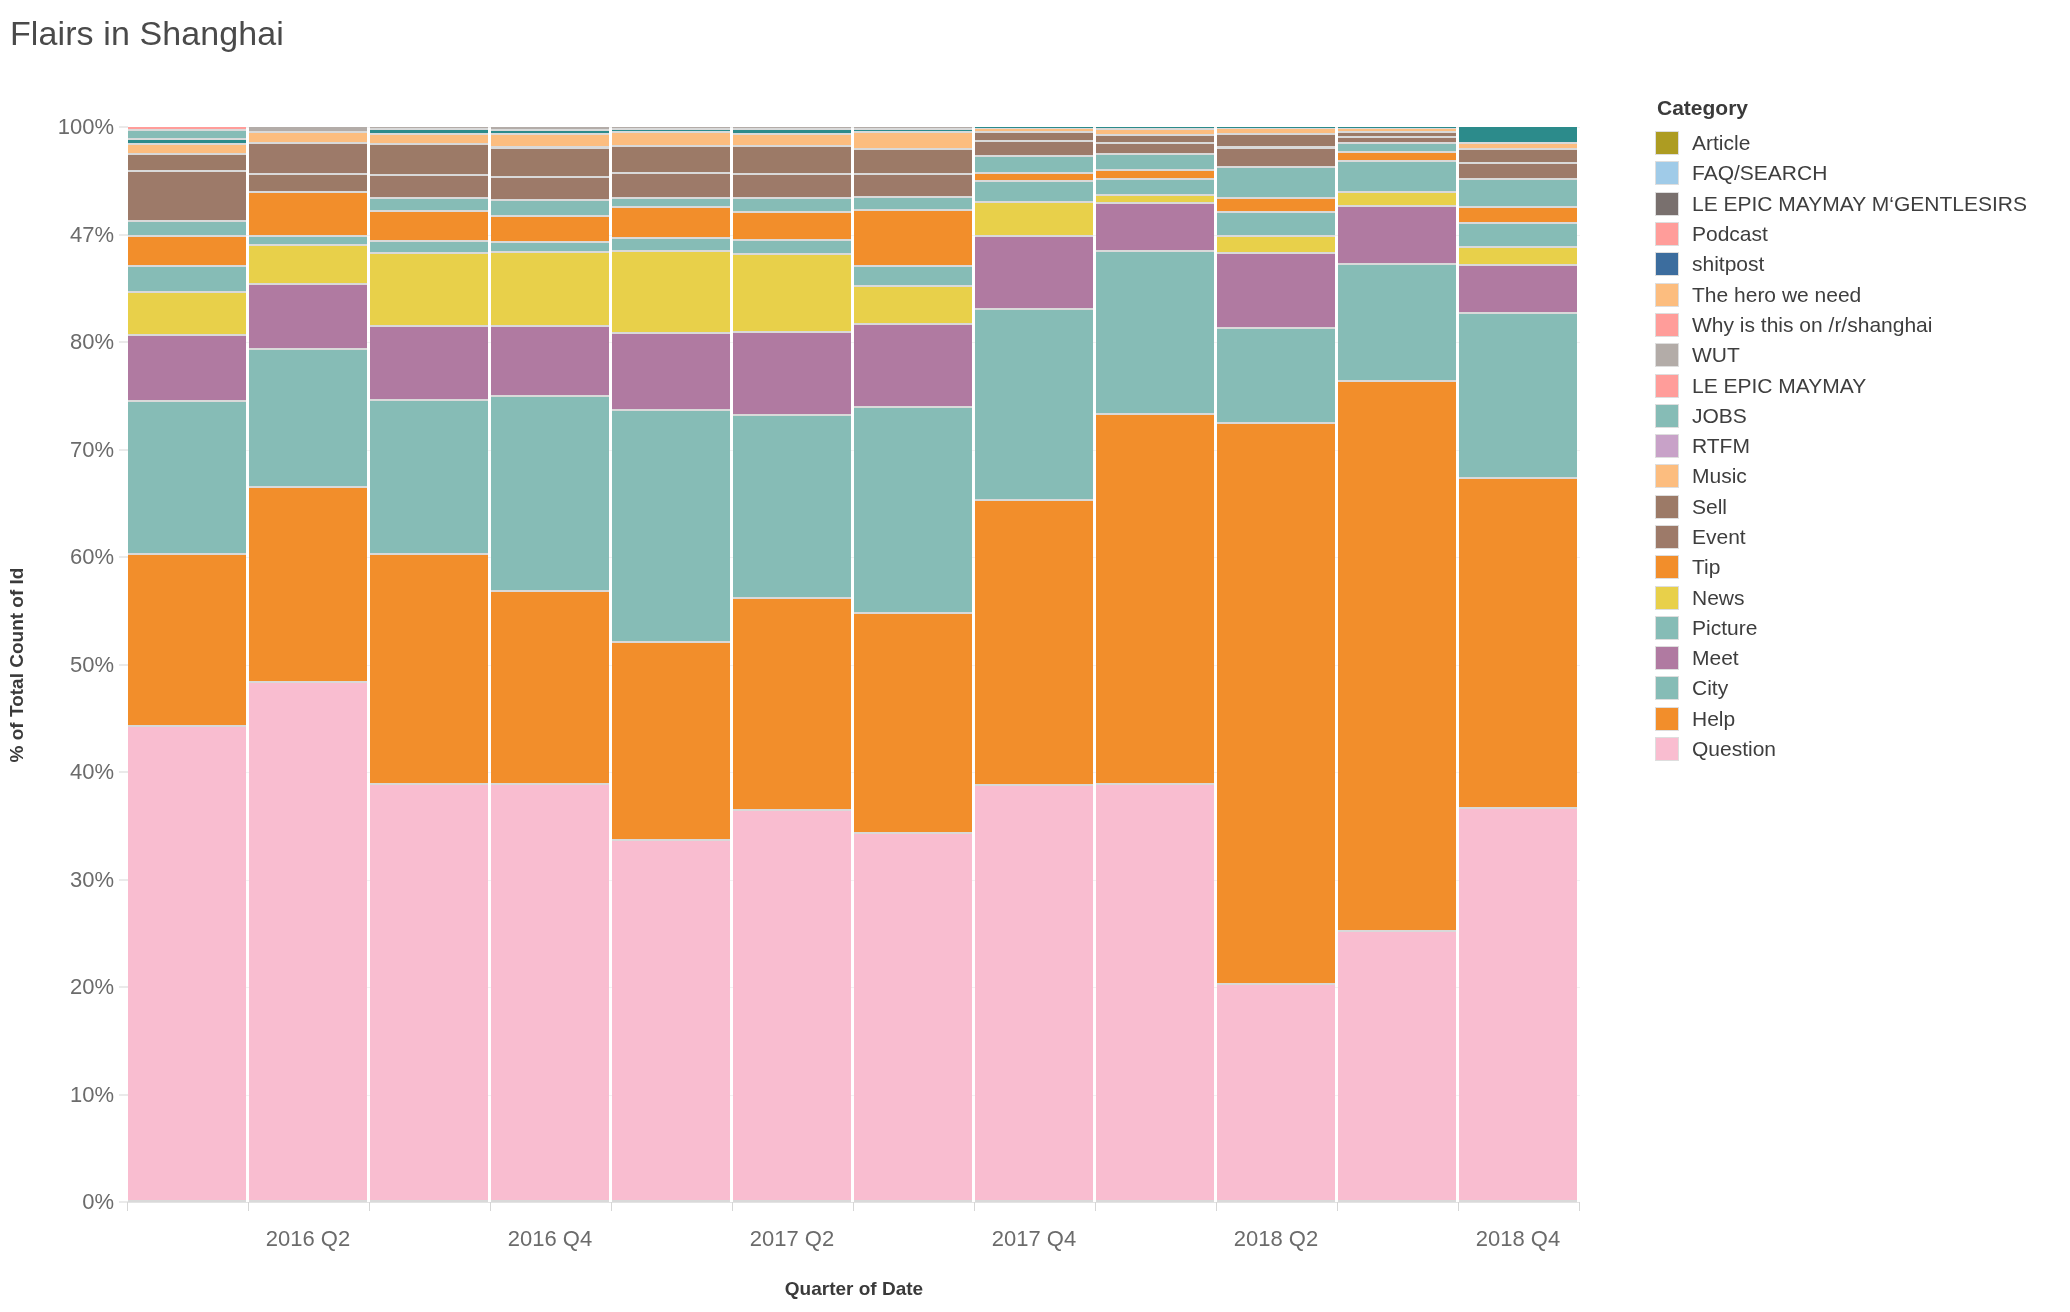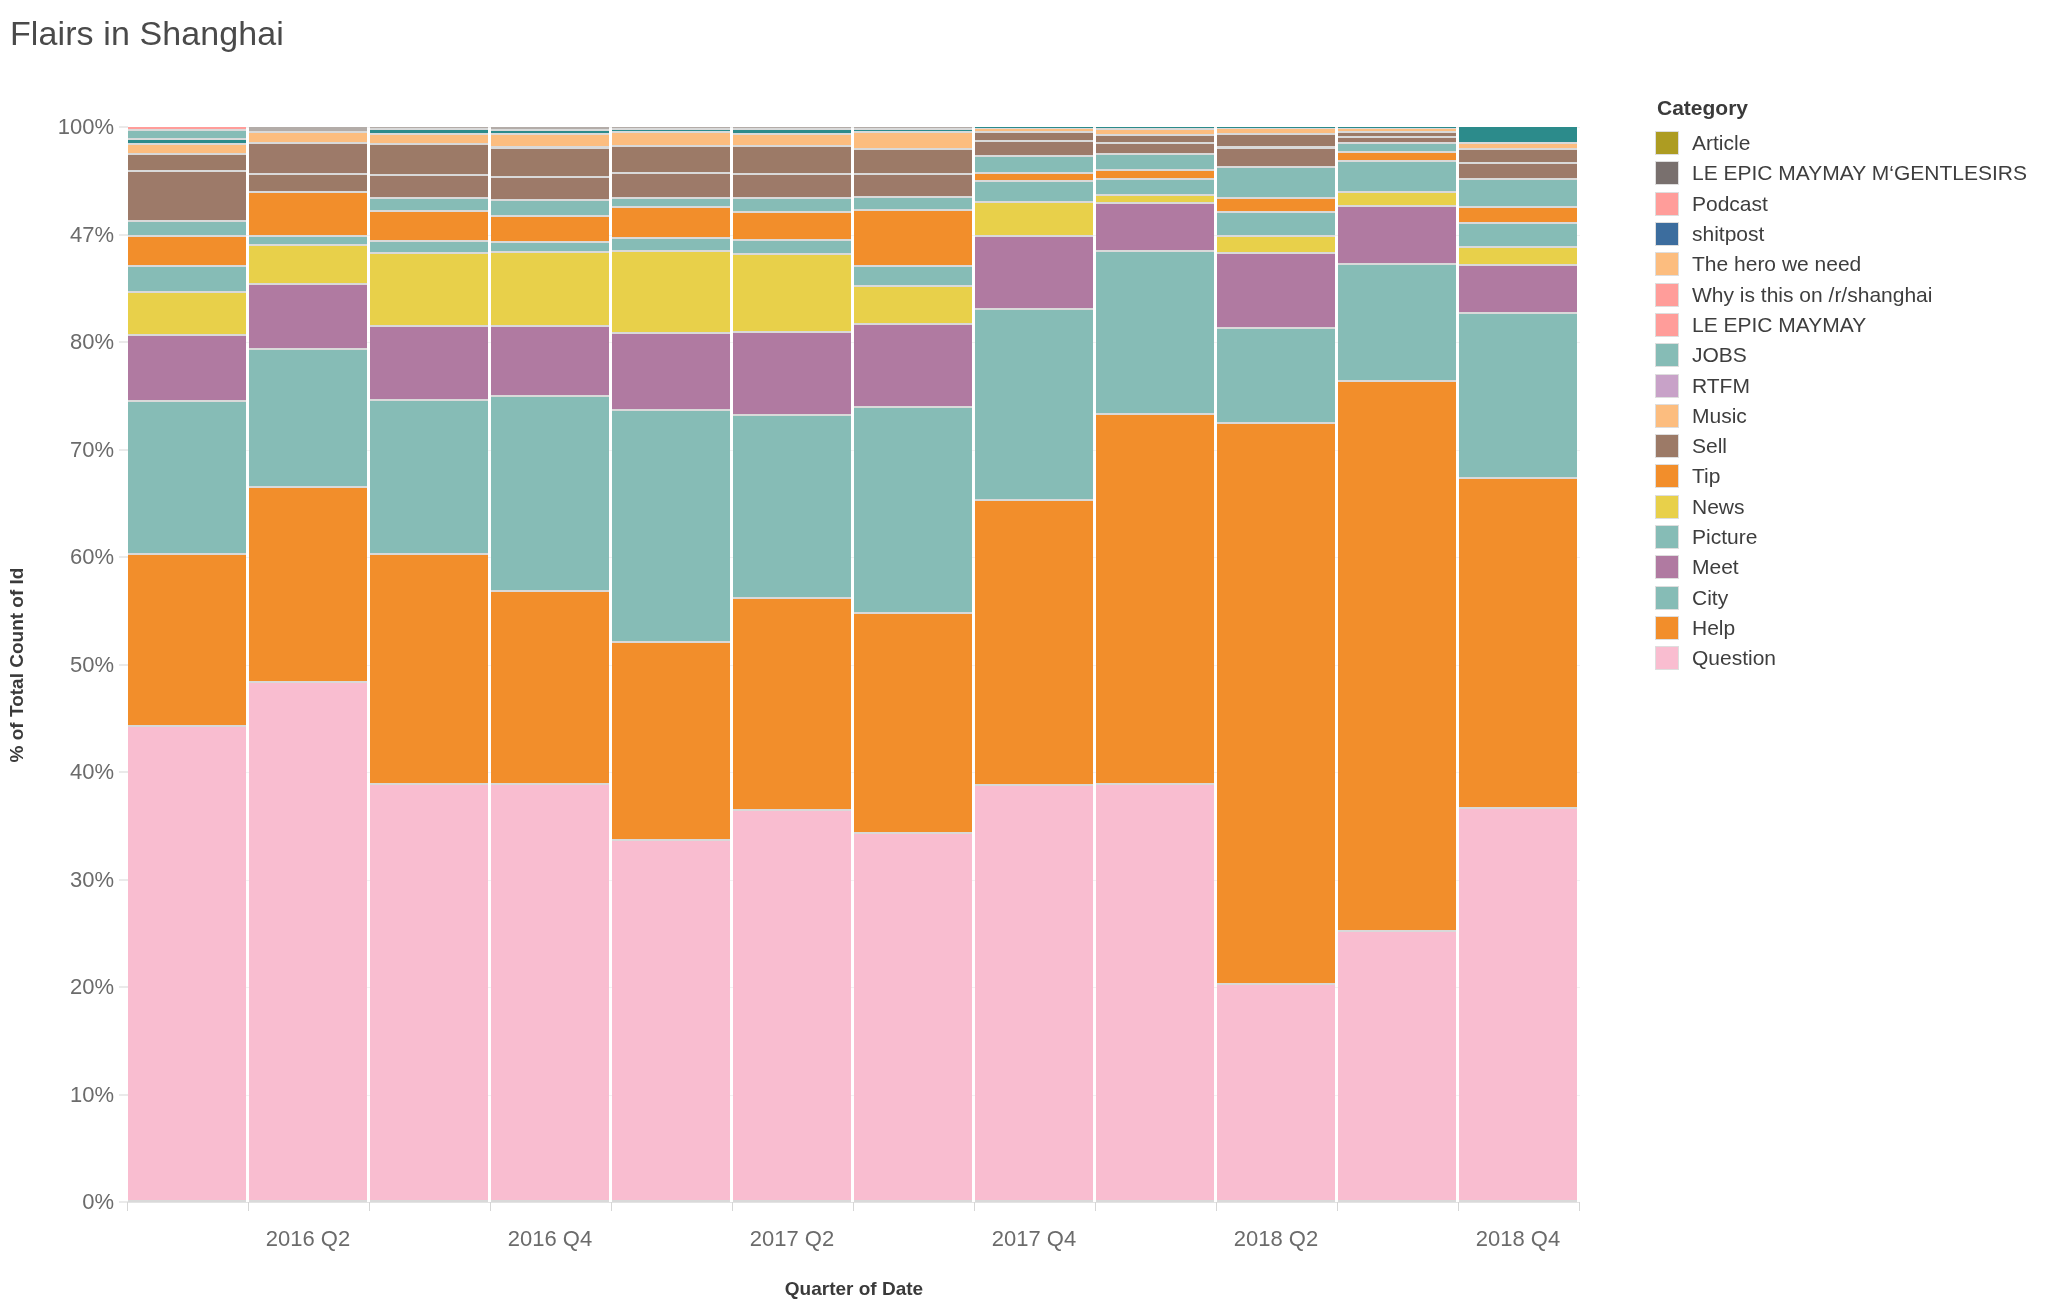--- a/index.html
+++ b/index.html
@@ -422,60 +422,72 @@
   <div id="x-axis-title">Quarter of Date</div>
 
   <div id="legend">
     <div id="legend-title">Category</div>
     <div id="legend-items">
         <div class="legend-item">
           <span class="legend-swatch" style="background: rgb(173, 156, 34);"></span>
           <span class="legend-label">Article</span>
         </div>
         <div class="legend-item">
+          <span class="legend-swatch" style="background: rgb(160, 203, 232);"></span>
+          <span class="legend-label">FAQ/SEARCH</span>
+        </div>
+        <div class="legend-item">
           <span class="legend-swatch" style="background: rgb(121, 112, 110);"></span>
           <span class="legend-label">LE EPIC MAYMAY M‘GENTLESIRS</span>
         </div>
         <div class="legend-item">
           <span class="legend-swatch" style="background: rgb(255, 157, 154);"></span>
           <span class="legend-label">Podcast</span>
         </div>
         <div class="legend-item">
           <span class="legend-swatch" style="background: rgb(60, 109, 158);"></span>
           <span class="legend-label">shitpost</span>
         </div>
         <div class="legend-item">
           <span class="legend-swatch" style="background: rgb(252, 189, 127);"></span>
           <span class="legend-label">The hero we need</span>
         </div>
         <div class="legend-item">
           <span class="legend-swatch" style="background: rgb(255, 157, 154);"></span>
           <span class="legend-label">Why is this on /r/shanghai</span>
         </div>
         <div class="legend-item">
+          <span class="legend-swatch" style="background: rgb(179, 172, 168);"></span>
+          <span class="legend-label">WUT</span>
+        </div>
+        <div class="legend-item">
           <span class="legend-swatch" style="background: rgb(255, 157, 154);"></span>
           <span class="legend-label">LE EPIC MAYMAY</span>
         </div>
         <div class="legend-item">
           <span class="legend-swatch" style="background: rgb(134, 188, 182);"></span>
           <span class="legend-label">JOBS</span>
         </div>
         <div class="legend-item">
           <span class="legend-swatch" style="background: rgb(200, 162, 200);"></span>
           <span class="legend-label">RTFM</span>
         </div>
         <div class="legend-item">
           <span class="legend-swatch" style="background: rgb(252, 189, 127);"></span>
           <span class="legend-label">Music</span>
         </div>
         <div class="legend-item">
           <span class="legend-swatch" style="background: rgb(156, 122, 103);"></span>
           <span class="legend-label">Sell</span>
         </div>
         <div class="legend-item">
+          <span class="legend-swatch" style="background: rgb(157, 122, 105);"></span>
+          <span class="legend-label">Event</span>
+        </div>
+        <div class="legend-item">
           <span class="legend-swatch" style="background: rgb(242, 142, 43);"></span>
           <span class="legend-label">Tip</span>
         </div>
         <div class="legend-item">
           <span class="legend-swatch" style="background: rgb(232, 208, 74);"></span>
           <span class="legend-label">News</span>
         </div>
         <div class="legend-item">
           <span class="legend-swatch" style="background: rgb(134, 188, 182);"></span>
           <span class="legend-label">Picture</span>

